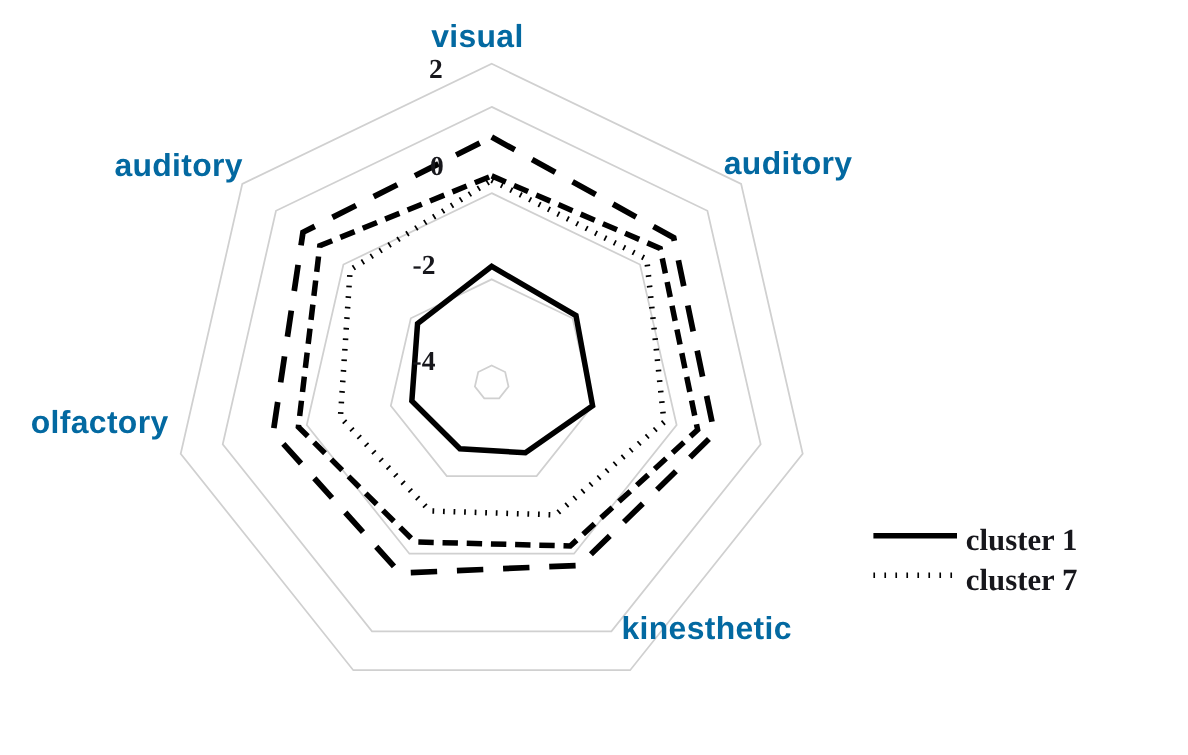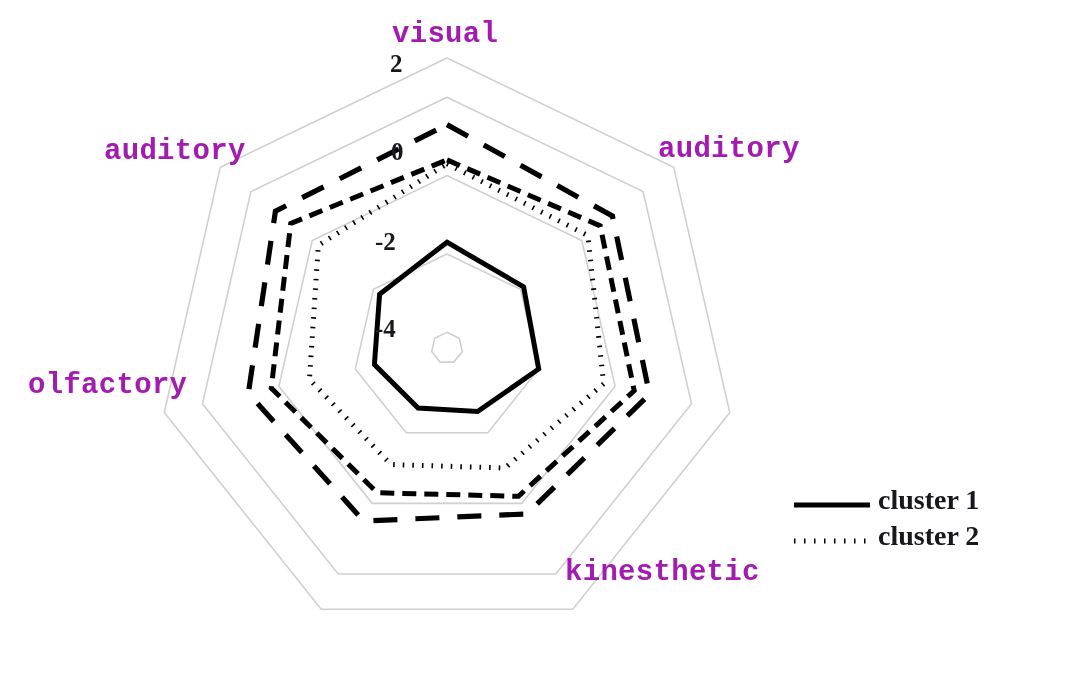--- a/index.html
+++ b/index.html
@@ -21,44 +21,44 @@
   #chart-svg {
     position: absolute;
     left: 0;
     top: 0;
     width: 1080px;
     height: 686px;
     display: block;
   }
   .axis-label {
     position: absolute;
-    font-family: Liberation Mono, monospace;
+    font-family: Liberation Sans, sans-serif;
     font-weight: bold;
     font-size: 29px;
-    color: #a21caf;
+    color: #0369a1;
     white-space: nowrap;
     letter-spacing: 0.3px;
   }
   .tick-label {
     position: absolute;
     font-family: "Liberation Serif", "DejaVu Serif", serif;
     font-weight: bold;
     font-size: 25px;
     color: #17171c;
     white-space: nowrap;
   }
   #legend {
     position: absolute;
     left: 792px;
     top: 478px;
     width: 270px;
   }
   .legend-row {
     display: flex;
-    align-items: flex-end;
+    align-items: flex-start;
     height: 36px;
   }
   .legend-sample {
     width: 84px;
     height: 18px;
     flex: 0 0 84px;
     position: relative;
   }
   .legend-sample svg {
     position: absolute;
@@ -124,18 +124,18 @@
           </svg>
       </span>
       <span class="legend-text">cluster 1</span>
     </div>
     <div class="legend-row">
       <span class="legend-sample">
         <svg width="84" height="18" viewBox="0 0 84 18">
             <line x1="2" y1="9" x2="78" y2="9" stroke="#000" stroke-width="5" stroke-dasharray="1.5 8.5" stroke-linecap="butt"></line>
           </svg>
       </span>
-      <span class="legend-text">cluster 2</span>
+      <span class="legend-text">cluster 7</span>
     </div>
   </div>
 
   <div id="footer-note"></div>
 </div>
 
 </body></html>

